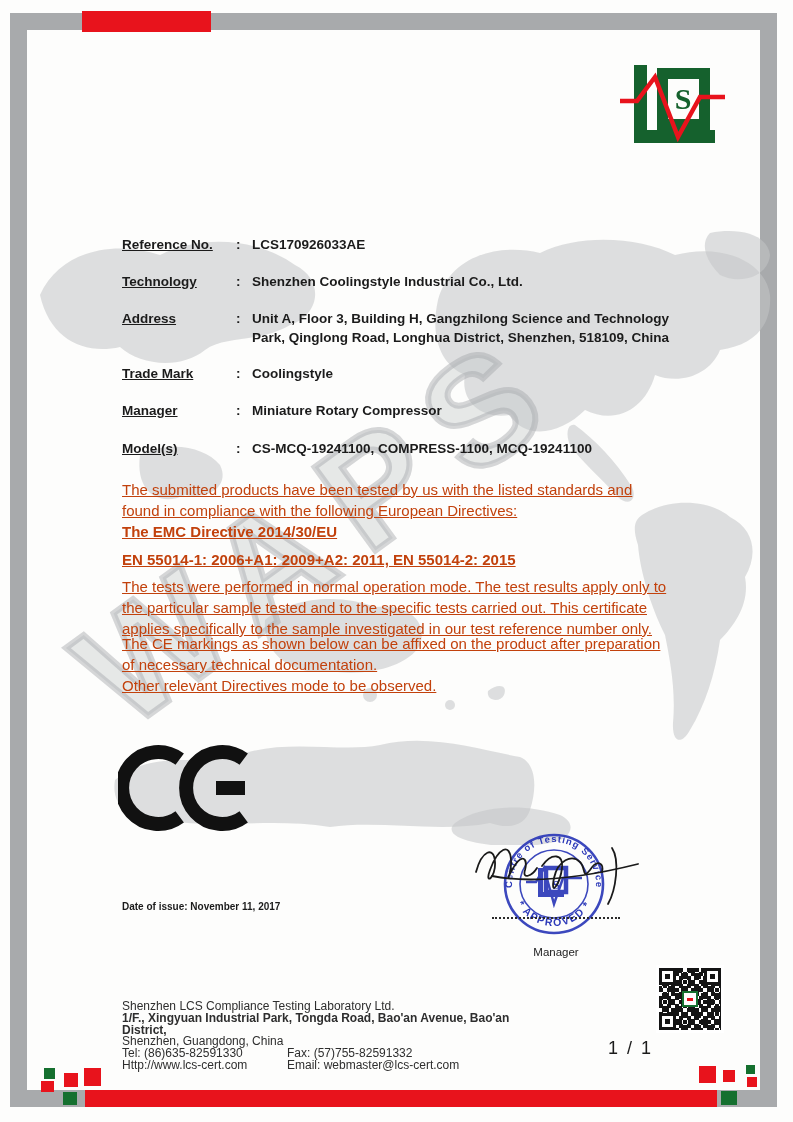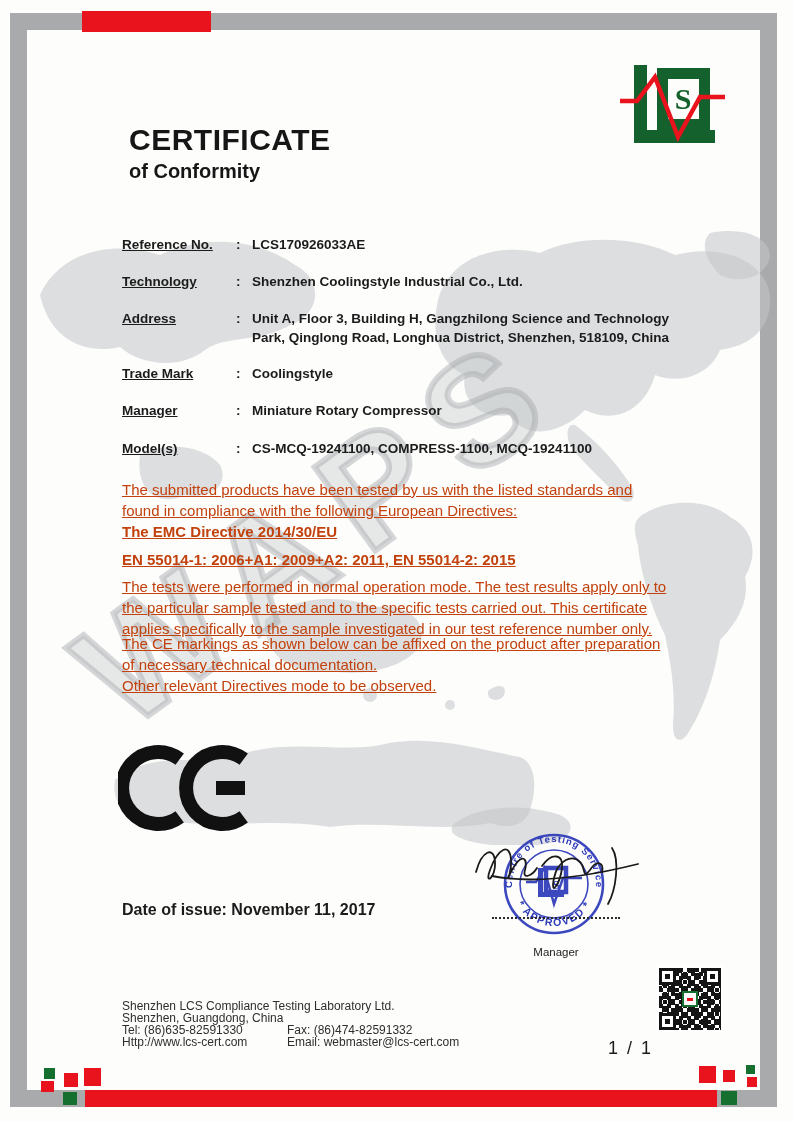--- a/index.html
+++ b/index.html
@@ -24,21 +24,21 @@
   
   .field { position:absolute; left:122px; width:552px; font-size:13.5px; font-weight:700; line-height:1.4; }
   .field .lbl   { position:absolute; left:0; top:0; width:110px;text-decoration:underline; }
   .field .colon { position:absolute; left:114px; top:0; }
   .field .val   { position:absolute; left:130px; top:0; width:420px; }
 
   
   .para { position:absolute; left:122px; width:547px; font-size:15px; line-height:1.4; color:#c2410c;text-decoration:underline; }
   .para.bold { font-weight:700; }
 
-  .date-line { position:absolute; left:122px; top:901px; font-size:16px; font-weight:700; }
+  .date-line { position:absolute; left:122px; top:901px; font-size:10px; font-weight:700; }
 
   
   .map { position:absolute; left:20px; top:225px; }
   .watermark {
     position:absolute; left:140px; top:600px; height:150px;
     font-size:150px; line-height:150px; font-weight:700; letter-spacing:28px;
     transform:rotate(-36deg); transform-origin:0% 100%;
     color:rgba(196,199,201,0.40);
     -webkit-text-stroke:6px rgba(164,167,170,0.45);
     white-space:nowrap; user-select:none;
@@ -113,24 +113,20 @@
 
   <svg class="abs" style="left:618px; top:56px;" width="112" height="92" viewBox="0 0 112 92">
     <rect x="16" y="9" width="13" height="77" fill="#15612d"></rect>
     <rect x="16" y="74" width="81" height="13" fill="#15612d"></rect>
     <rect x="39" y="12" width="53" height="62" fill="#15612d"></rect>
     <rect x="50" y="23" width="31" height="40" fill="#fdfdfc"></rect>
     <text x="65" y="53" font-family="Liberation Serif, serif" font-size="30" font-weight="700" fill="#15612d" text-anchor="middle">S</text>
     <polyline points="2,45 19,45 37,21 60,81 82,41 107,41" fill="none" stroke="#e8131c" stroke-width="4.5" stroke-linejoin="miter"></polyline>
   </svg>
 
-  <div class="title">
-    <h1>CERTIFICATE</h1>
-    <h2>of Conformity</h2>
-  </div>
 
   <div class="field" style="top:236px;">
     <span class="lbl">Reference No.</span>
     <span class="colon">:</span>
     <span class="val">LCS170926033AE</span>
   </div>
   <div class="field" style="top:273px;">
     <span class="lbl">Technology</span>
     <span class="colon">:</span>
     <span class="val">Shenzhen Coolingstyle Industrial Co., Ltd.</span>
@@ -200,24 +196,25 @@
       <path d="M80,54 C90,40 102,42 100,56 C98,72 88,86 92,66 C96,48 110,42 118,50 C124,56 120,68 128,58 C136,46 142,52 140,60"></path>
       <path d="M30,64 C70,72 120,66 176,52"></path>
       <path d="M150,36 C158,48 154,78 146,92"></path>
     </g>
   </svg>
   <div class="sig-line"></div>
   <div class="signer">Manager</div>
 
   <div class="footer">
     <div>Shenzhen LCS Compliance Testing Laboratory Ltd.</div>
+    <div class="bold">1/F., Xingyuan Industrial Park, Tongda Road, Bao'an Avenue, Bao'an District,</div>
     <div>Shenzhen, Guangdong, China</div>
     <div class="cols">
       <span>Tel: (86)635-82591330</span>
-      <span class="col2">Fax: (86)474-82591332</span>
+      <span class="col2">Fax: (57)755-82591332</span>
     </div>
     <div class="cols">
       <span>Http://www.lcs-cert.com</span>
       <span class="col2">Email: webmaster@lcs-cert.com</span>
     </div>
   </div>
 
   <div class="pagenum">1 / 1</div>
 
   <div class="qr">

